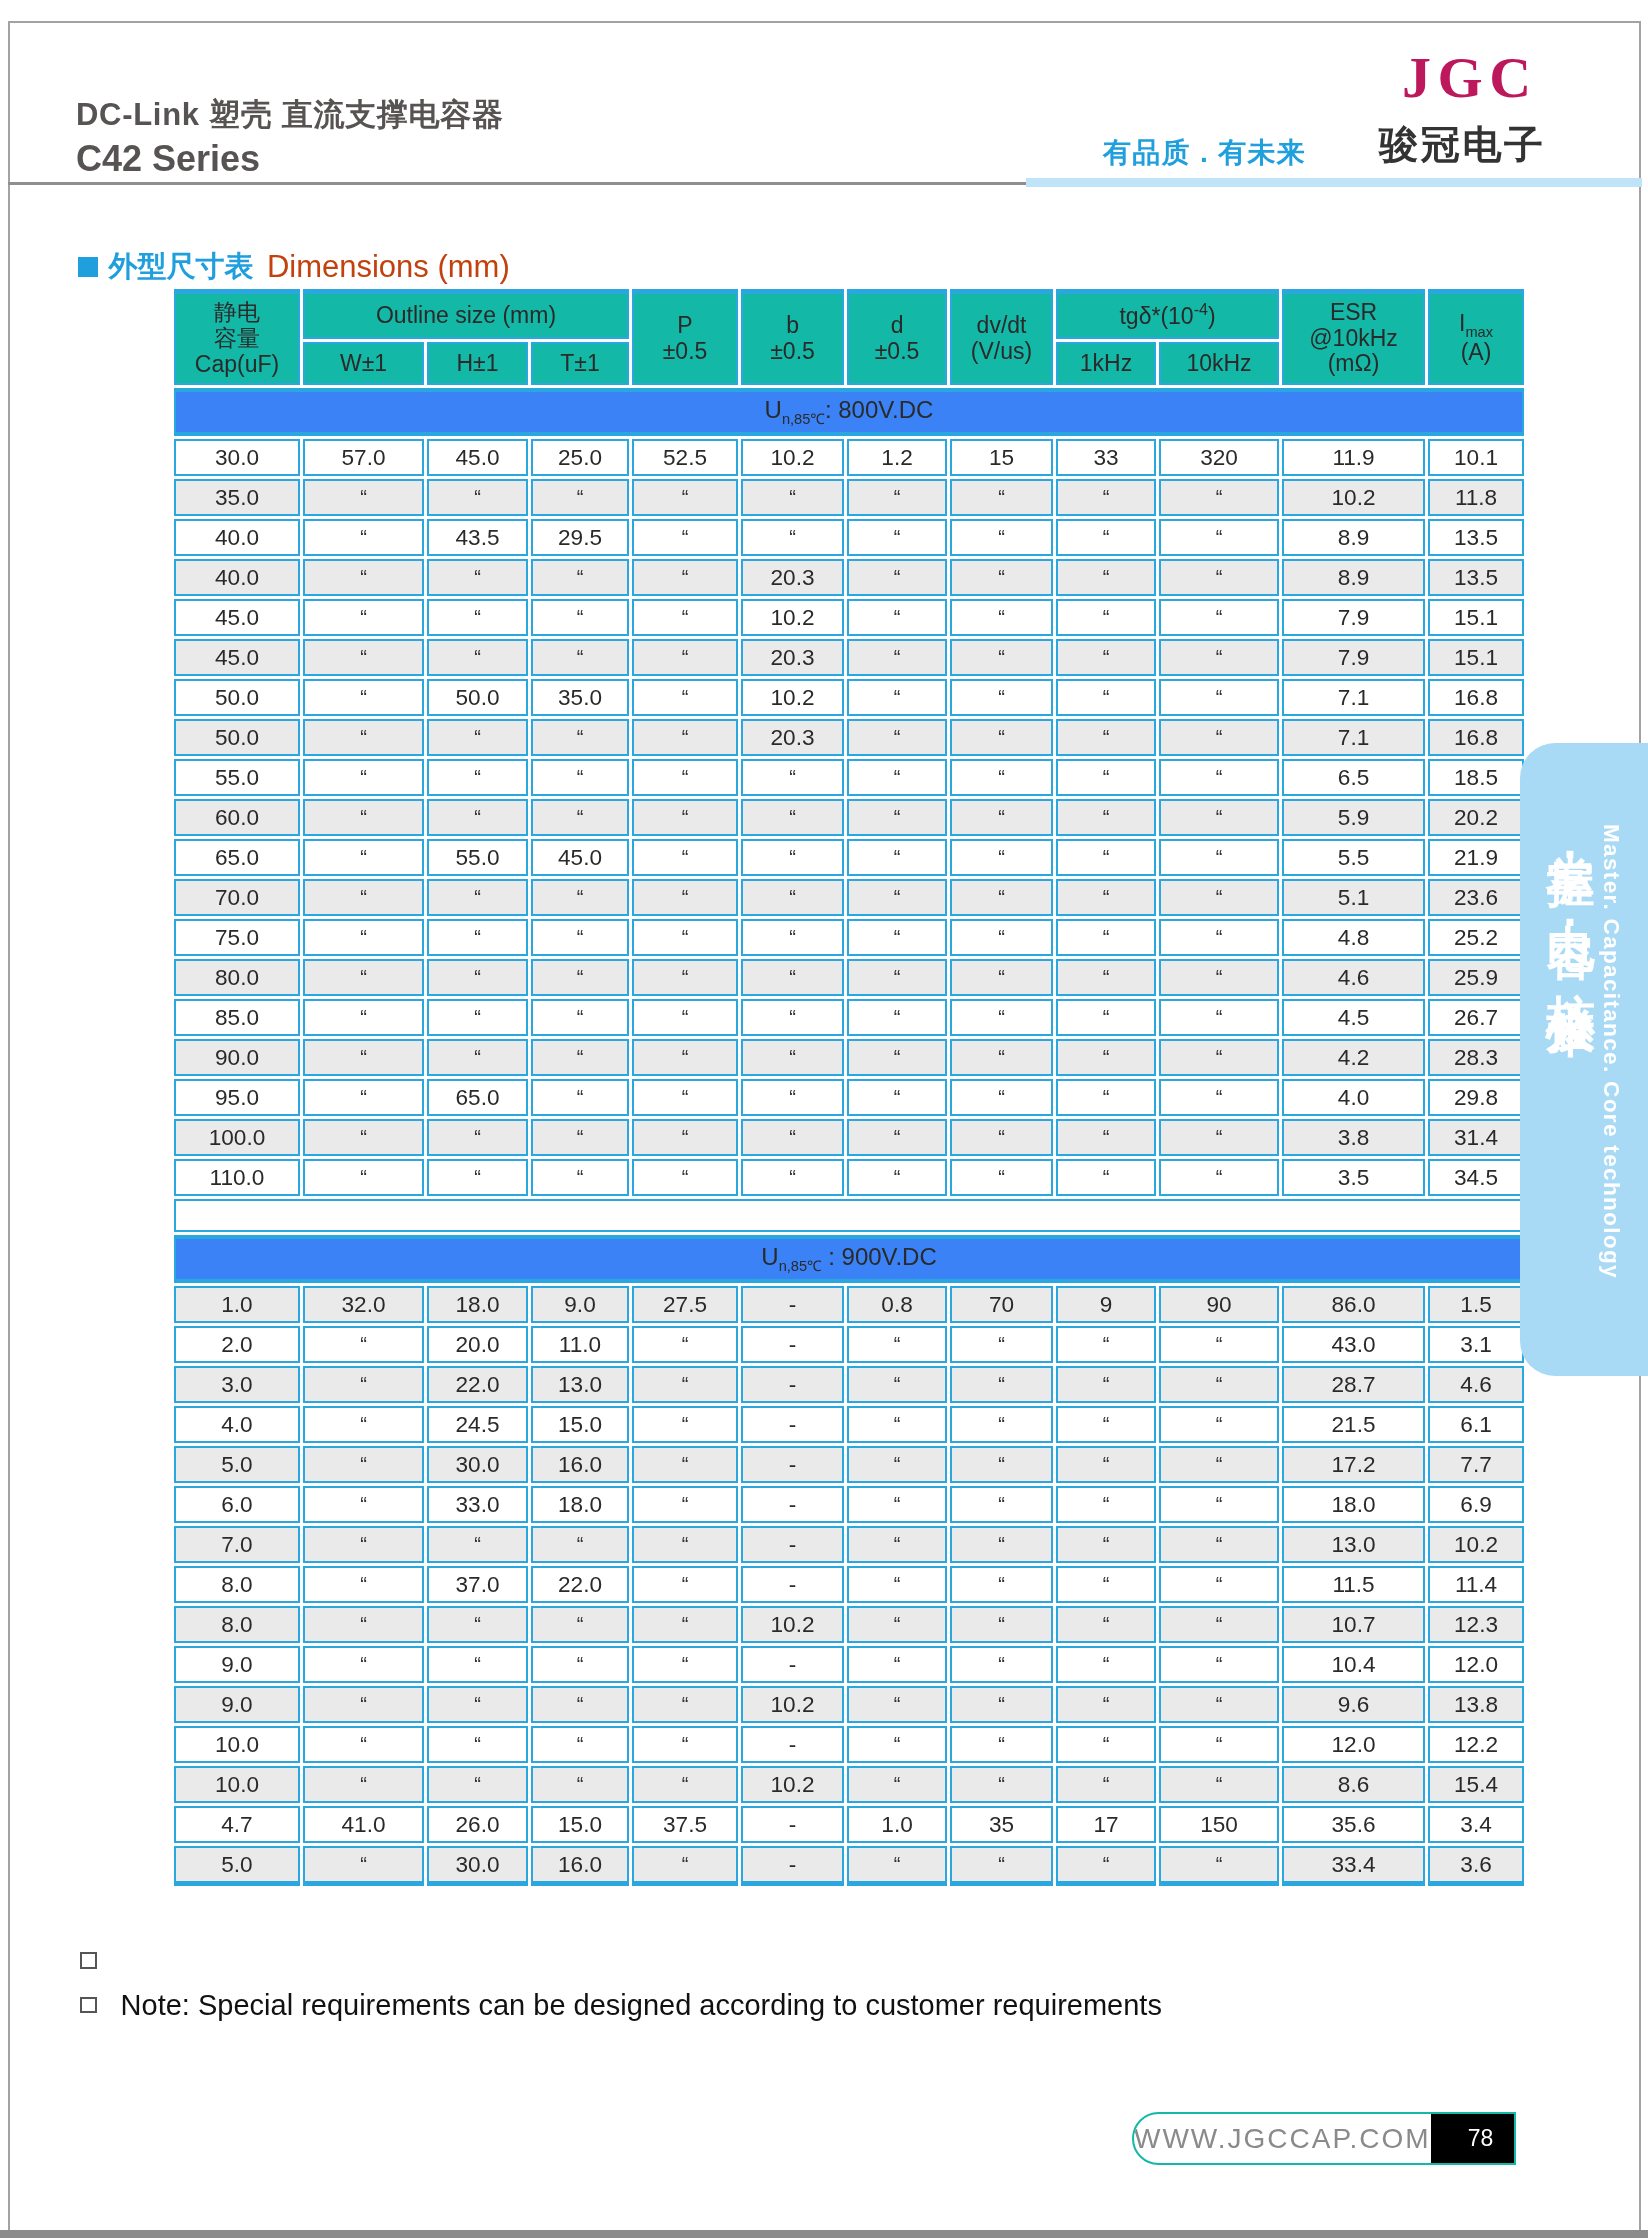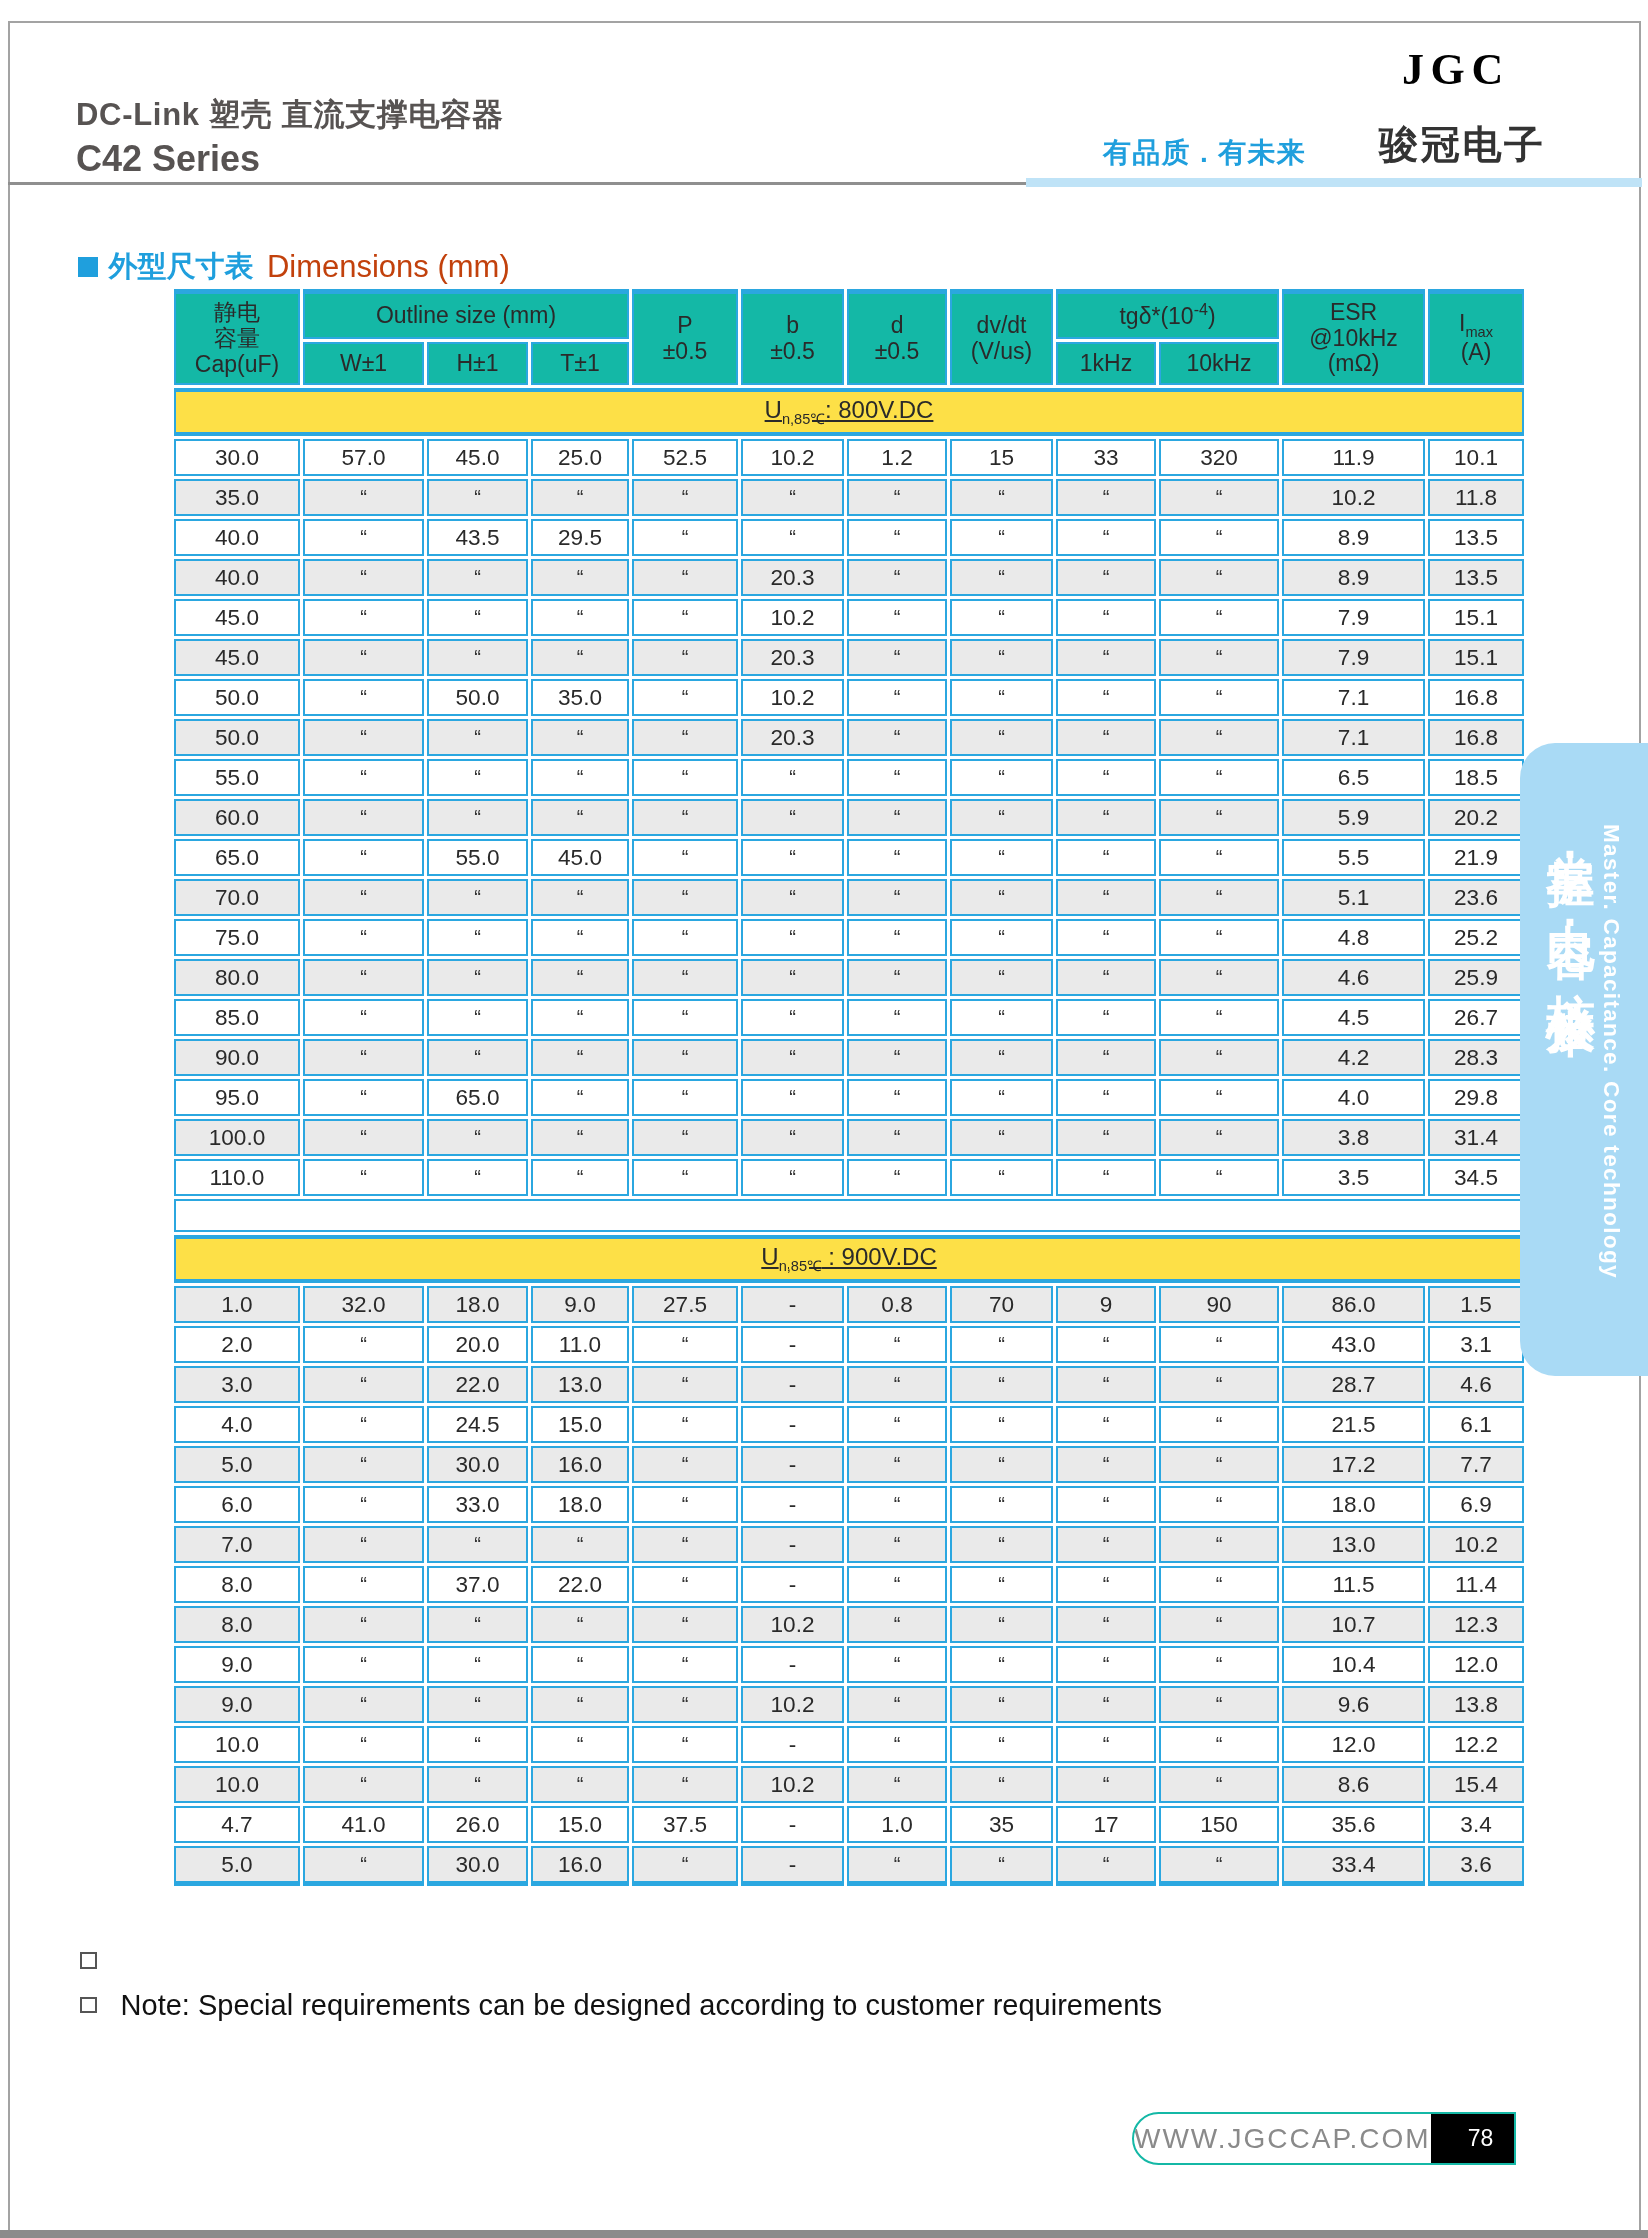--- a/index.html
+++ b/index.html
@@ -9,21 +9,21 @@
   }
   
   .frame { position:absolute; left:8px; top:21px; width:1629px; bottom:8.6px;
            border:2px solid #a3a3a3; border-bottom:none; pointer-events:none; }
   .bottombar { position:absolute; left:0; bottom:0; width:100%; height:8.6px; background:#8b8b8b; }
 
   
   .title  { position:absolute; left:76px; top:94px; font-size:31px; font-weight:bold; color:#575352; letter-spacing:0.7px; }
   .series { position:absolute; left:76px; top:138px; font-size:36px; font-weight:bold; color:#575352; }
   .slogan { position:absolute; left:1103px; top:134px; font-size:28px; font-weight:bold; color:#1F9FDD; letter-spacing:1.3px; }
-  .logo   { position:absolute; left:1402px; top:44px; font-size:44px; font-weight:bold; color:#000000;
+  .logo   { position:absolute; left:1402px; top:44px; font-size:58px; font-weight:bold; color:#be185d;
             font-family:"Liberation Serif", serif; letter-spacing:6.6px; }
   .company{ position:absolute; left:1379px; top:118px; font-size:39px; font-weight:600; color:#333; letter-spacing:2.7px; }
   .hdr-rule-gray { position:absolute; left:8px;  top:182px; width:1018px; height:3.3px;  background:#8f8f8f; }
   .hdr-rule-blue { position:absolute; left:1026px; top:178px; width:616px;  height:9.3px; background:#BFE3F7; }
 
   
   .sec-title { position:absolute; left:78px; top:247px; display:flex; align-items:center; }
   .bullet-sq { display:inline-block; width:20px; height:20px; background:#1F9FDD; margin-right:10.6px; }
   .sec-zh { font-size:29px; font-weight:bold; color:#1F9FDD; }
   .sec-en { font-size:31px; color:#c2410c; margin-left:13.3px; }
@@ -34,22 +34,22 @@
   #dims th, #dims td {
     border:2px solid #2BA7E0; text-align:center; vertical-align:middle;
     padding:0; background:#fff; color:#2a2a2a; font-weight:normal;
   }
   #dims thead th { background:#14b8a6; font-size:23px; line-height:1.12; }
   #dims thead tr:first-child th { border-top-width:5.3px; }
   #dims thead tr.sub th { height:39px; }
   #dims thead tr.main th { height:43px; }
   #dims td { font-size:22.6px; height:33px; }
   #dims td.gray { background:#EAEAEA; }
-  #dims td.sec  { background:#fde047; height:40px; font-size:24px;
-                  border-top-width:4.7px; border-bottom-width:4.7px;text-decoration:underline; }
+  #dims td.sec  { background:#3b82f6; height:40px; font-size:24px;
+                  border-top-width:4.7px; border-bottom-width:4.7px; }
   #dims td.gap  { background:#fff; height:29px; }
   #dims td.last { border-bottom-width:5.3px; }
   #dims td.ditto { font-size:20px; color:#333; }
   .capzh { display:inline-block; width:2.3em; line-height:1.15; }
   #dims sub { font-size:14.6px; }
   #dims sup { font-size:16px; }
   td.sec sub { font-size:16px; }
 
   
   .notes { position:absolute; left:80px; top:1952px; }

